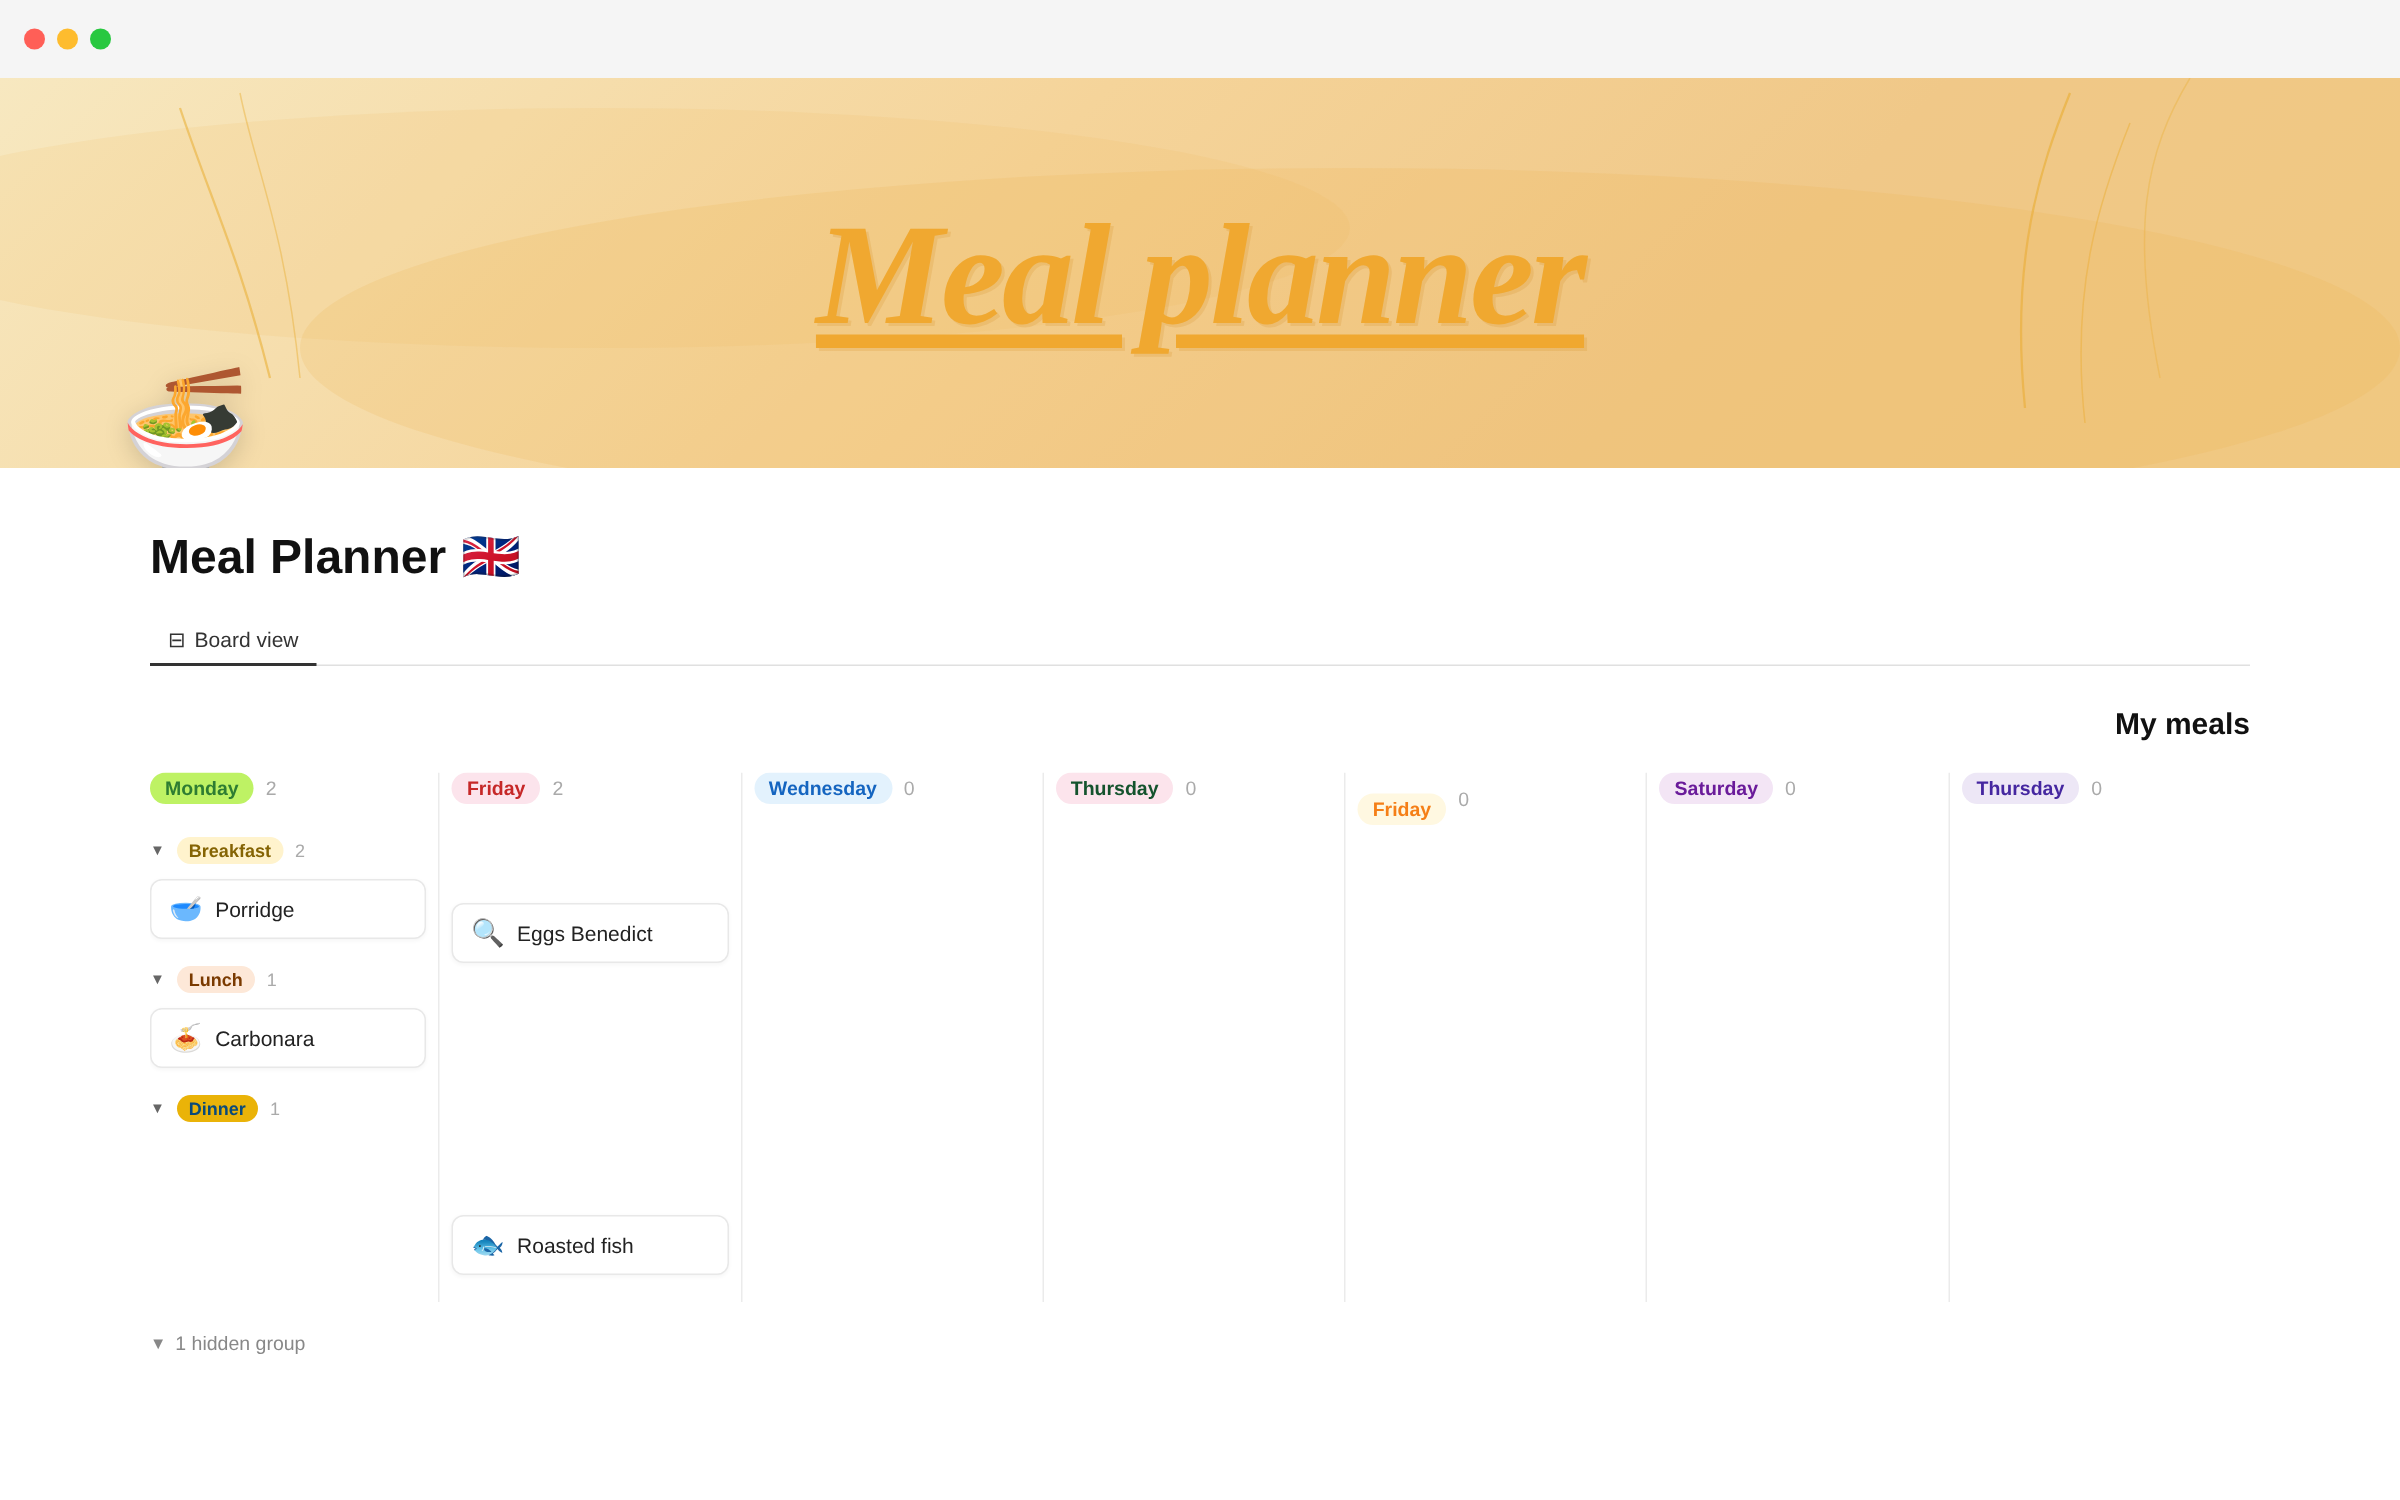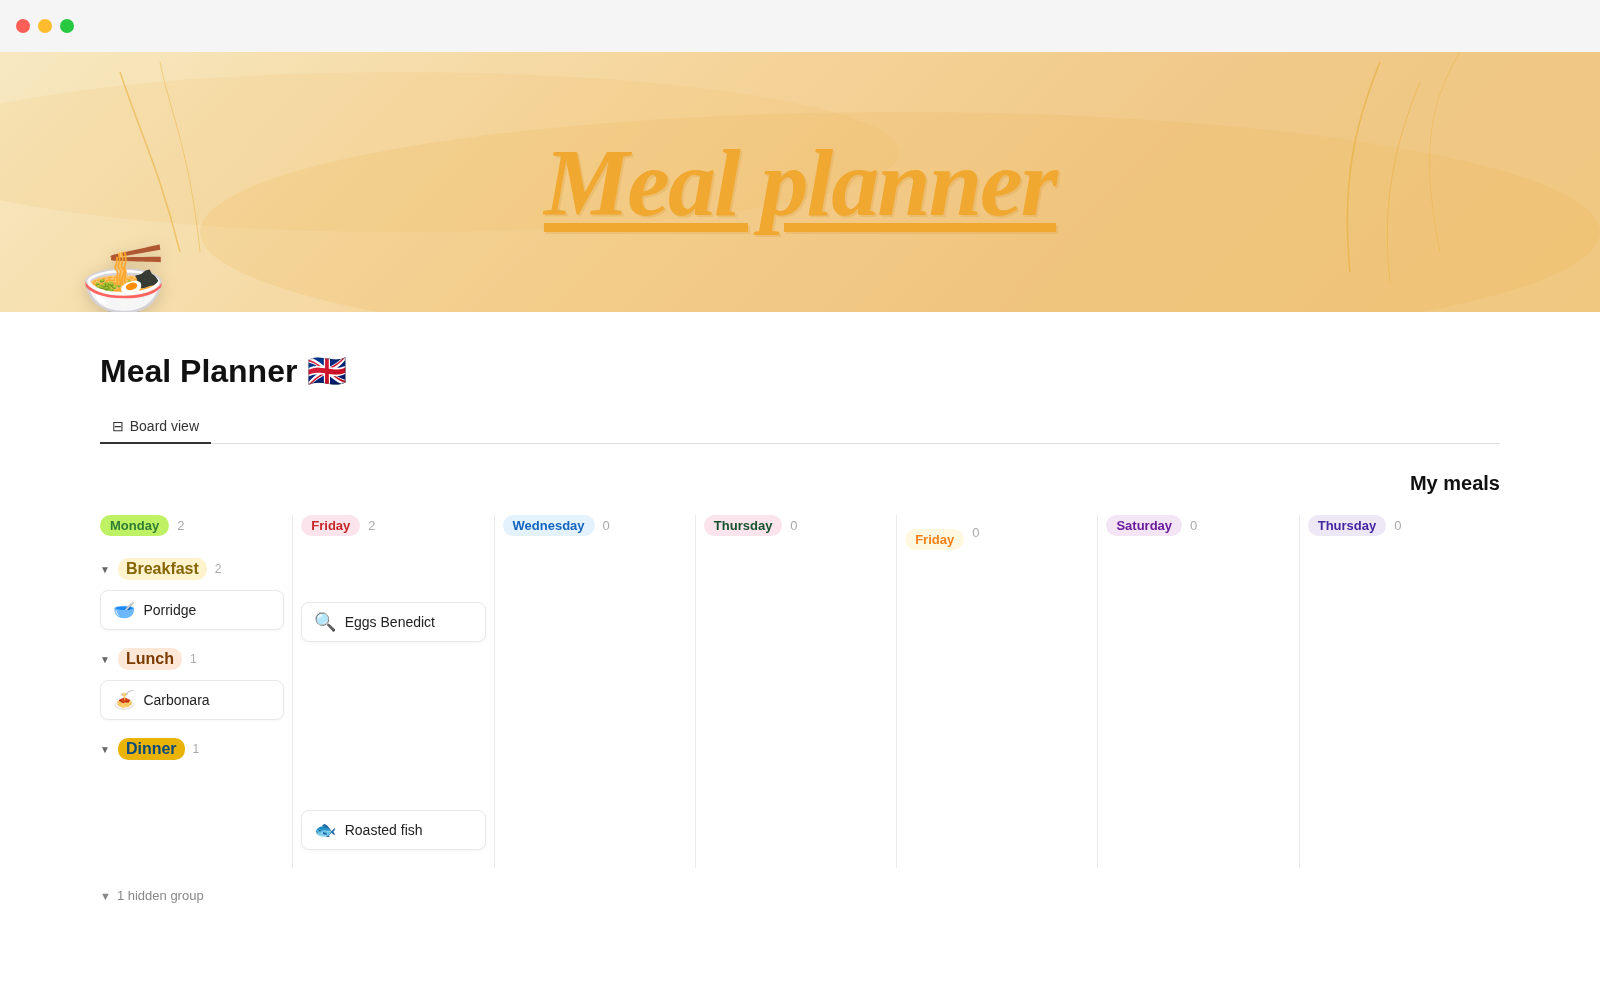--- a/index.html
+++ b/index.html
@@ -157,21 +157,21 @@
       margin-bottom: 10px;
       cursor: pointer;
     }
     .group-chevron {
       font-size: 10px;
       color: #666;
     }
     .group-badge {
       padding: 2px 8px;
       border-radius: 10px;
-      font-size: 16px;
+      font-size: 12px;
       font-weight: 600;
     }
     .badge-breakfast { background: #fff3cd; color: #856404; }
     .badge-lunch { background: #fde8d8; color: #7a3a00; }
     .badge-dinner { background: #eab308; color: #0a4a7a; }
     .group-count {
       font-size: 12px;
       color: #aaa;
     }
 

